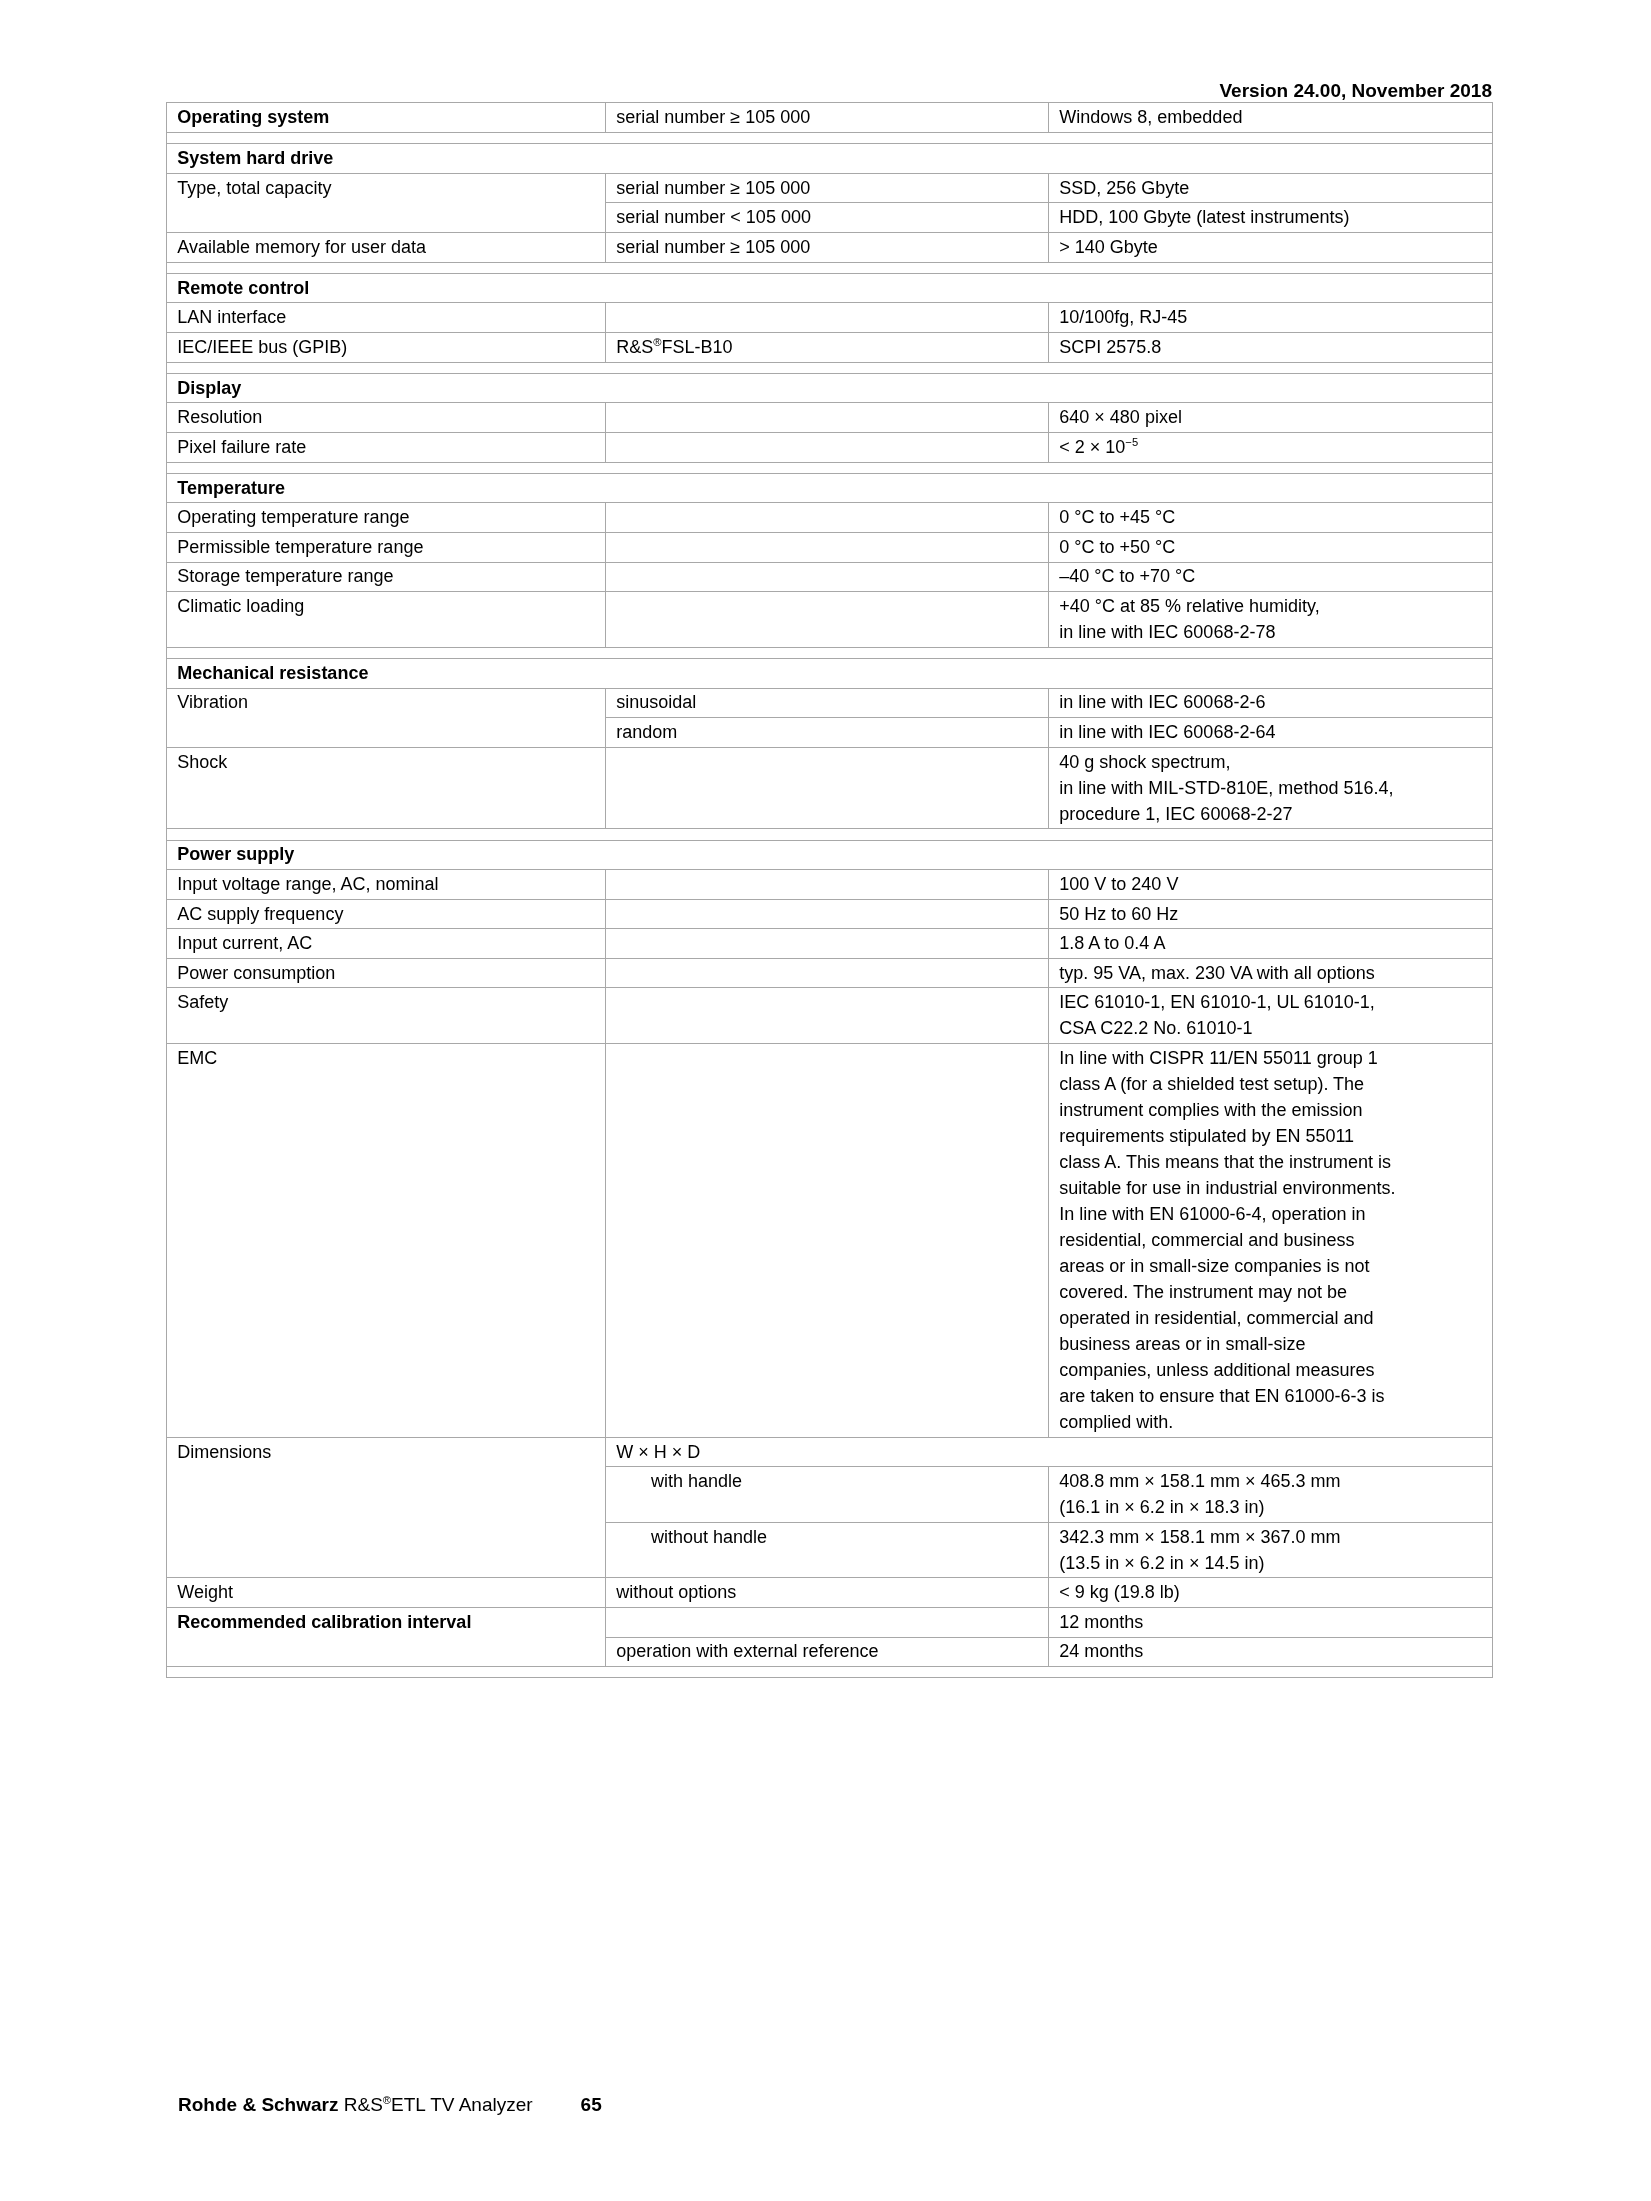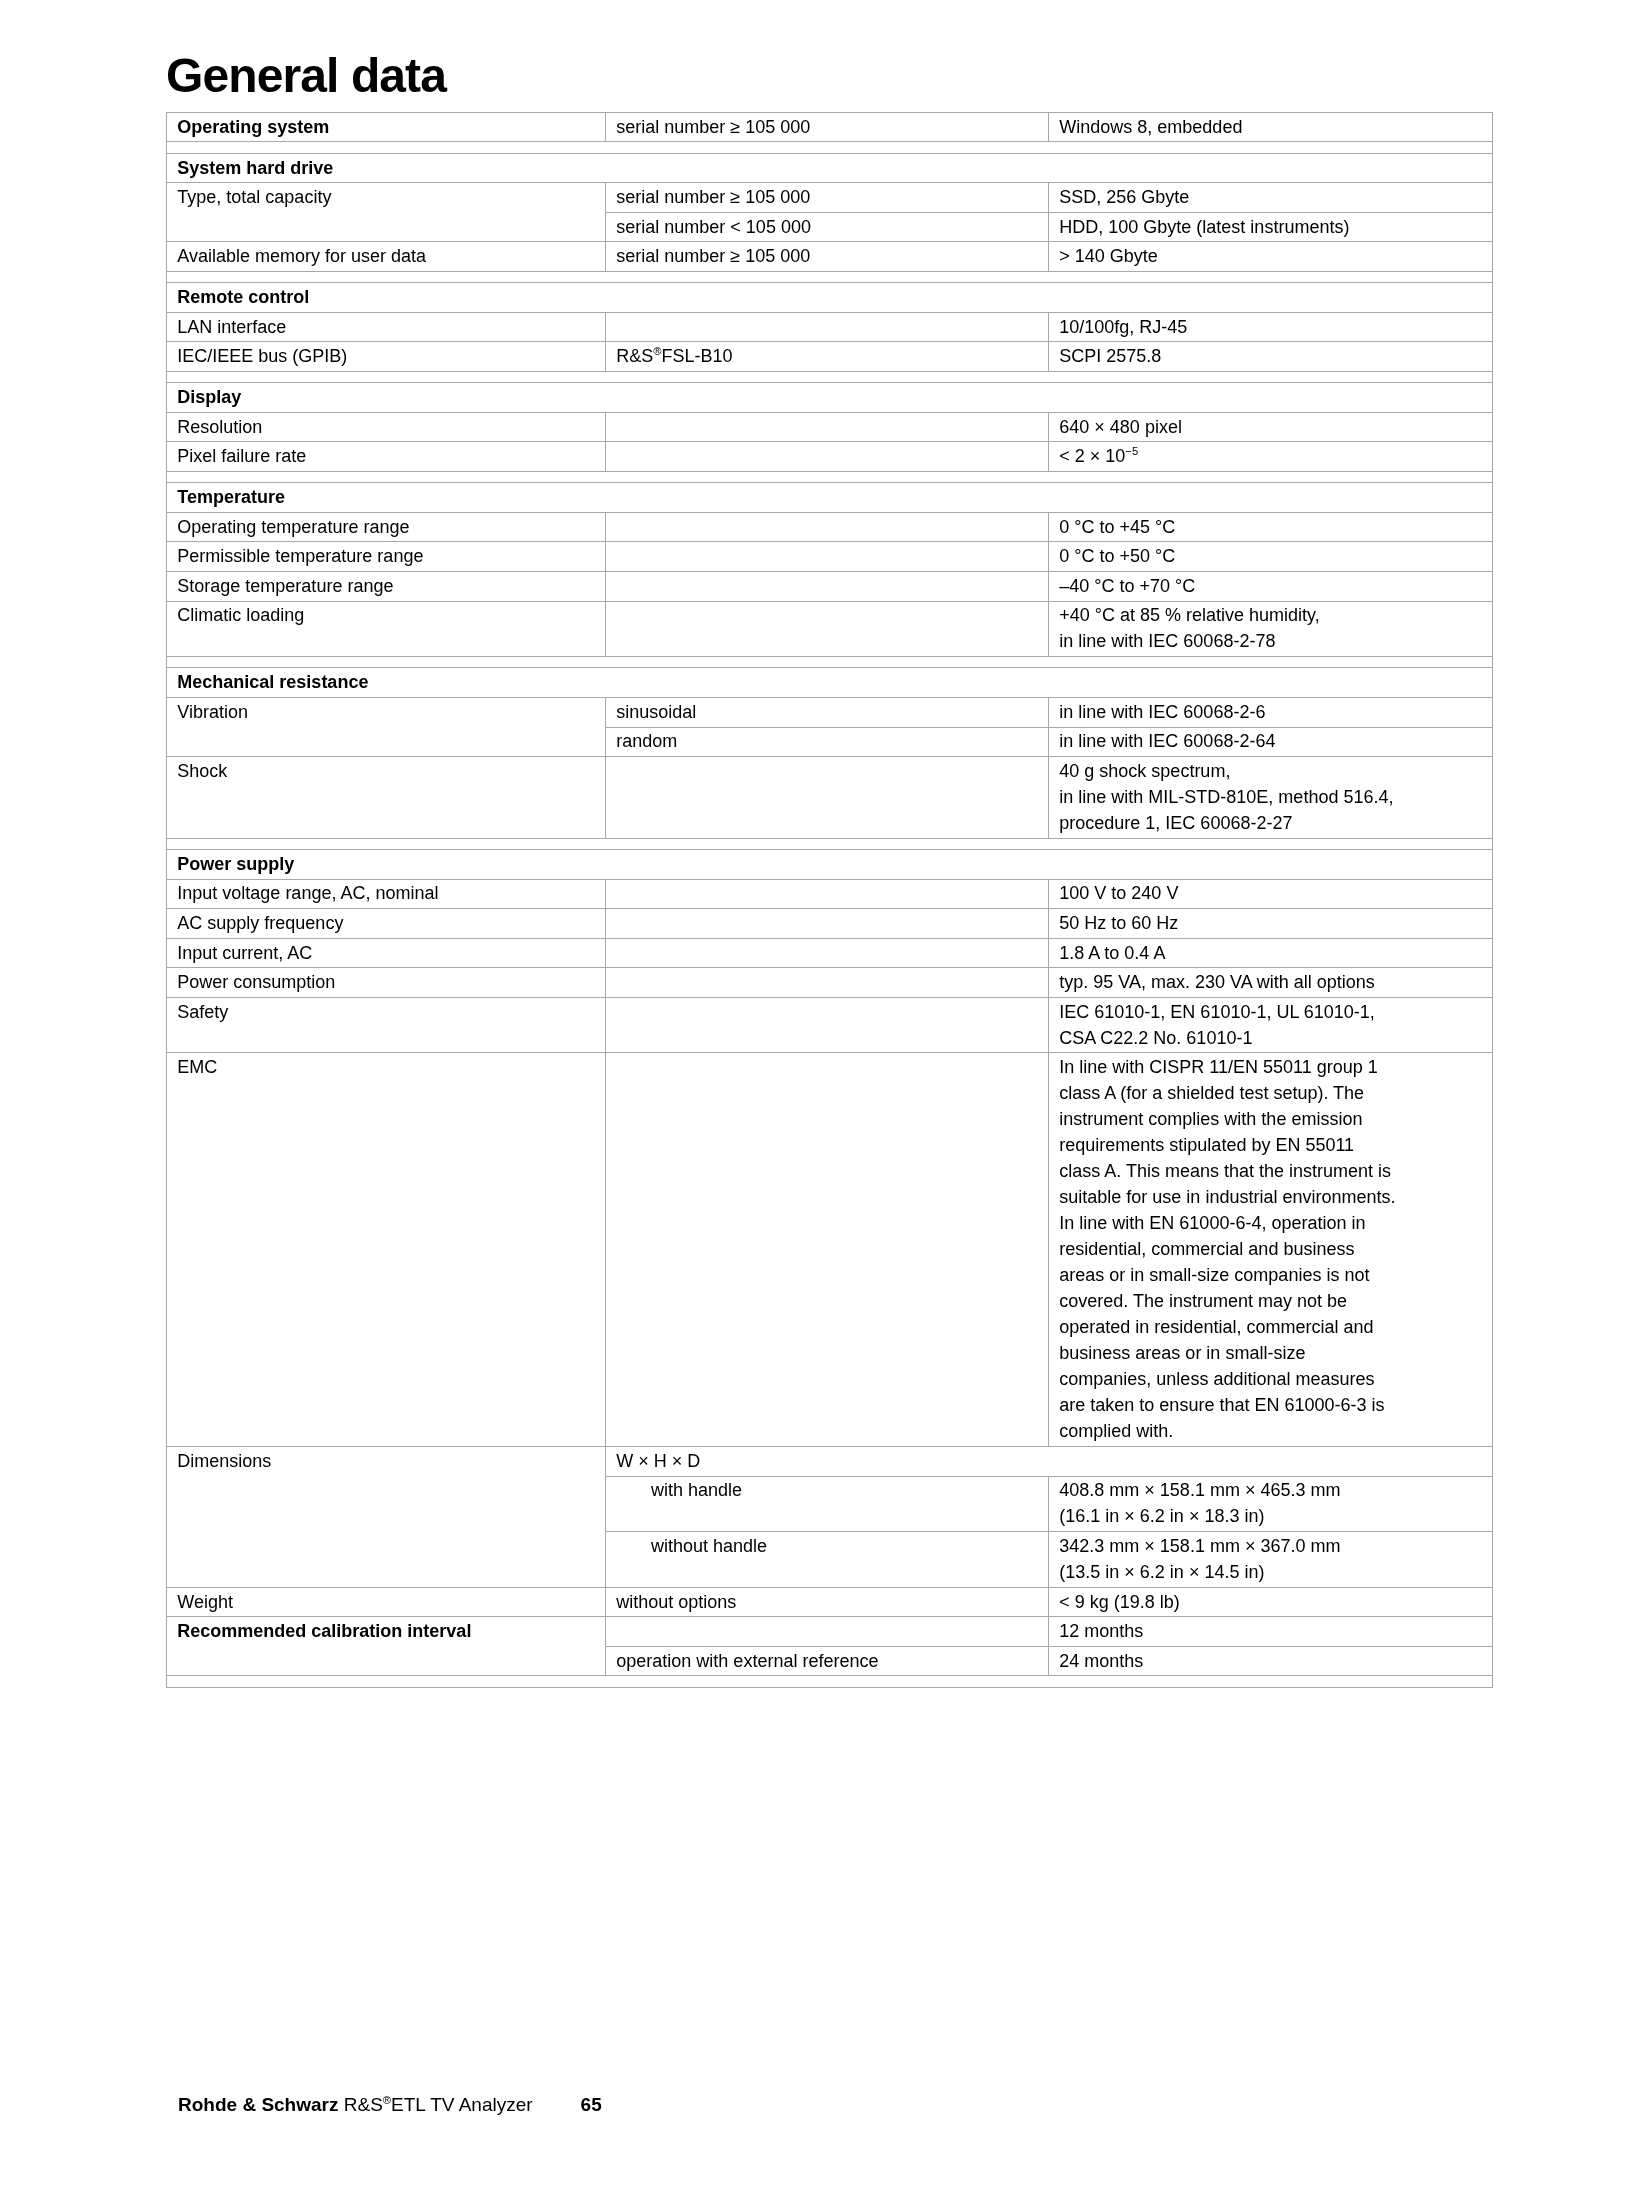--- a/index.html
+++ b/index.html
@@ -28,21 +28,21 @@
   .footer{
     position:absolute;top:2094px;left:166px;width:1326px;
     text-align:left;font-size:19px;line-height:22.4px;white-space:nowrap;
   }
   .footer .pageno{display:inline-block;margin-left:48px;}
 </style>
 </head>
 <body>
 
 <div class="content">
-  <h1 class="title">General data</h1>
+  <div class="version">Version 24.00, November 2018</div>
   <table class="spec">
     <colgroup>
       <col style="width:439px">
         <col style="width:443px">
         <col style="width:444px">
     </colgroup>
     <tbody>
         <tr>
           <td class="b">Operating system</td>
           <td>serial number ≥ 105 000</td>

